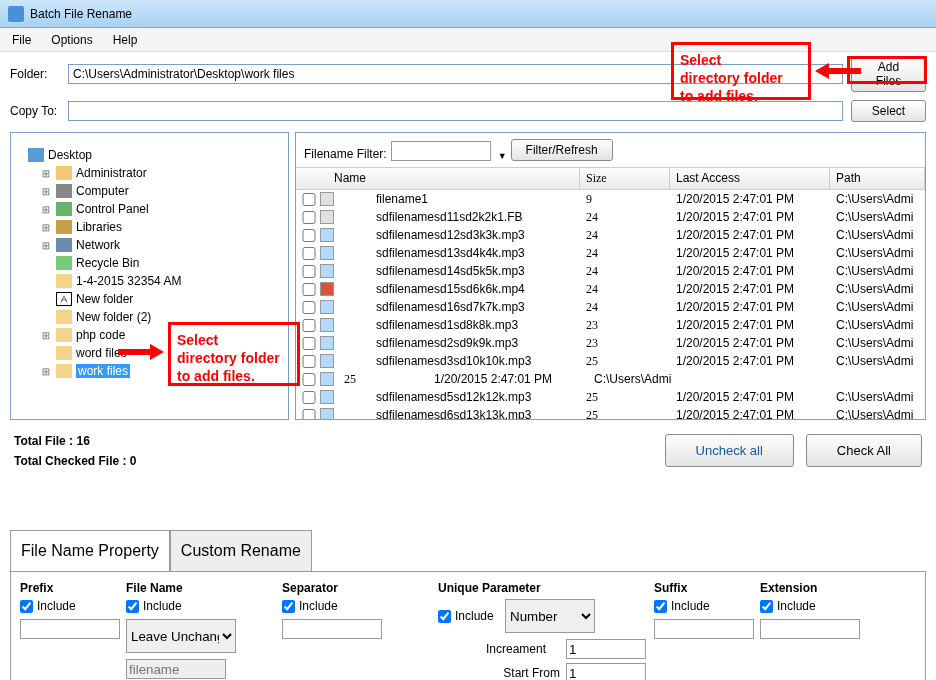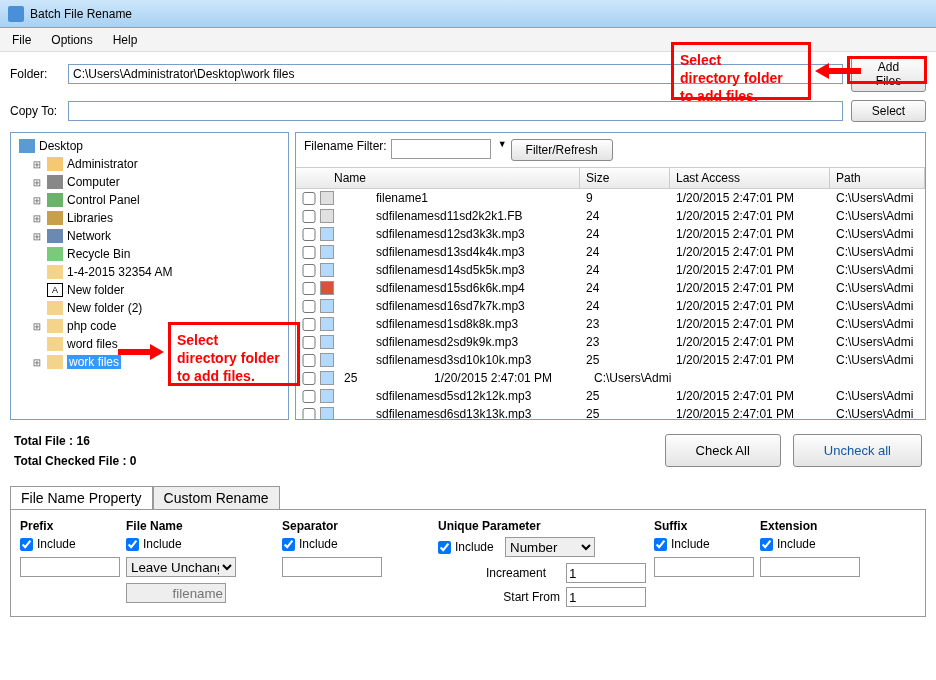--- a/index.html
+++ b/index.html
@@ -8,62 +8,62 @@
 .titlebar .icon { width: 16px; height: 16px; background: #4a90d9; border-radius: 2px; margin-right: 6px; }
 .titlebar .title { color: #000; }
 .menubar { height: 24px; display: flex; align-items: center; padding: 0 12px; gap: 20px; background: #f4f4f4; border-bottom: 1px solid #ddd; }
 .menubar span { cursor: default; }
 .toolbar-row { display: flex; align-items: center; padding: 4px 10px; gap: 8px; }
 .toolbar-row .lbl { width: 50px; }
 .toolbar-row input[type=text] { flex: 1; border: 1px solid #7a9ec7; padding: 2px 4px; font-size: 12px; height: 20px; }
 .btn { background: linear-gradient(#fefefe, #e4e4e4); border: 1px solid #8a8a8a; border-radius: 3px; padding: 3px 14px; font-size: 12px; cursor: default; }
 .btn.big { padding: 8px 30px; font-size: 13px; }
 .main { display: flex; padding: 6px 10px; gap: 6px; height: 300px; }
-.tree { width: 300px; border: 1px solid #7a9ec7; background: #fff; padding: 4px; overflow: hidden; position: relative; }
+.tree { width: 300px; border: 1px solid #7a9ec7; background: #fff; padding: 13px; overflow: hidden; position: relative; }
 .tree-item { display: flex; align-items: center; height: 18px; padding-left: 4px; gap: 4px; white-space: nowrap; }
 .tree-item .expand { width: 12px; text-align: center; color: #666; font-size: 10px; }
 .tree-item .ticon { width: 16px; height: 14px; display: inline-block; }
 .tree-item.selected span.txt { background: #3399ff; color: #fff; padding: 0 2px; }
 .ic-desktop { background: #5b9bd5; }
 .ic-user { background: #f7c873; }
 .ic-computer { background: #888; }
 .ic-panel { background: #6bb36b; }
 .ic-lib { background: #c9a04a; }
 .ic-net { background: #6b8ab3; }
 .ic-recycle { background: #7bc97b; }
 .ic-folder { background: #f3d48a; }
 .ic-a { background: #fff; border: 1px solid #000; text-align: center; font-size: 9px; line-height: 12px; }
 .filepanel { flex: 1; border: 1px solid #7a9ec7; background: #fff; display: flex; flex-direction: column; }
-.filterrow { padding: 6px 8px; display: flex; align-items: flex-start; gap: 4px; }
+.filterrow { padding: 6px 8px; display: flex; align-items: flex-end; gap: 4px; }
 .filterrow input { width: 100px; border: 1px solid #999; height: 20px; }
 .grid-head { display: flex; background: linear-gradient(#fdfdfd, #eaeaea); border-top: 1px solid #ccc; border-bottom: 1px solid #ccc; }
 .grid-head div { padding: 3px 6px; border-right: 1px solid #ccc; font-size: 12px; }
 .col-name { flex: 1; min-width: 250px; margin-left: 32px; }
-.col-size { width: 90px; }
+.col-size { width: 90px; font-family: Liberation Serif, serif; }
 .col-access { width: 160px; }
 .col-path { width: 95px; overflow: hidden; }
 .grid-body { flex: 1; overflow: hidden; }
 .grid-row { display: flex; align-items: center; height: 18px; }
 .grid-row .cell { padding: 0 6px; font-size: 12px; overflow: hidden; white-space: nowrap; }
 .grid-row .chk { width: 14px; margin-left: 6px; }
 .grid-row .ficon { width: 14px; height: 14px; margin: 0 4px; display: inline-block; background: #e0e0e0; border: 1px solid #999; }
 .ficon.mp3 { background: #b3d9ff; }
 .ficon.mp4 { background: #d9533a; }
 .counts { padding: 8px 14px; display: flex; justify-content: space-between; align-items: flex-start; }
 .counts .left p { font-weight: bold; margin-bottom: 6px; }
 .counts .right { display: flex; gap: 12px; }
 .tabs { margin: 4px 10px 0 10px; display: flex; }
-.tab { border: 1px solid #999; border-bottom: none; padding: 3px 10px; background: #fff; font-size: 14px; }
+.tab { border: 1px solid #999; border-bottom: none; padding: 11px 10px; background: #fff; font-size: 16px; margin-top: 44px; }
 .tab.inactive { background: #eee; }
 .proppanel { margin: 0 10px; border: 1px solid #999; padding: 8px; display: flex; gap: 6px; }
 .propgroup { border: 1px solid transparent; }
 .propgroup .gtitle { font-weight: bold; margin-bottom: 4px; }
 .propgroup .incl { display: flex; align-items: center; gap: 4px; margin-bottom: 6px; }
 .propgroup input[type=text] { width: 100px; border: 1px solid #999; height: 20px; padding: 2px; }
-.propgroup select { width: 110px; height: 20px; border: 1px solid #999; }
+.propgroup select { width: 110px; height: 34px; border: 1px solid #999; }
 .propgroup .disabled { background: #eee; color: #888; }
 .annot { position: absolute; border: 3px solid red; z-index: 50; }
 .annot-lbl { color: red; font-weight: bold; font-size: 14px; padding: 6px; line-height: 1.3; }
 .arrow { position: absolute; z-index: 49; }
 .arrow-r { width: 46px; height: 16px; }
 .arrow-r::before { content: ''; position: absolute; top: 5px; width: 32px; height: 6px; background: red; }
 .arrow-r::after { content: ''; position: absolute; right: 0; border-left: 14px solid red; border-top: 8px solid transparent; border-bottom: 8px solid transparent; }
 .arrow-l { width: 46px; height: 16px; }
 .arrow-l::before { content: ''; position: absolute; top: 5px; right: 0; width: 32px; height: 6px; background: red; }
 .arrow-l::after { content: ''; position: absolute; left: 0; border-right: 14px solid red; border-top: 8px solid transparent; border-bottom: 8px solid transparent; }
@@ -284,22 +284,22 @@
       </div>
   </div>
 </div>
 
 <div class="counts">
   <div class="left">
     <p><span>Total File :</span> <span>16</span></p>
     <p><span>Total Checked File :</span> <span>0</span></p>
   </div>
   <div class="right">
+    <button class="btn big" style="color:#1557a0">Uncheck all</button>
     <button class="btn big">Check All</button>
-    <button class="btn big" style="color:#1557a0">Uncheck all</button>
   </div>
 </div>
 
 <div class="tabs">
   <div class="tab">File Name Property</div>
   <div class="tab inactive">Custom Rename</div>
 </div>
 
 <div class="proppanel">
   <div class="propgroup" style="width:100px">
@@ -310,21 +310,21 @@
       </div>
     <input type="text" style="">
   </div>
   <div class="propgroup" style="width:150px">
     <div class="gtitle">File Name</div>
     <div class="incl">
         <input type="checkbox" checked="" style="">
         <span>Include</span>
       </div>
     <select><option>Leave Unchange</option></select>
-    <input type="text" class="disabled" style="margin-top: 6px; text-align: right;" placeholder="filename">
+    <input type="text" class="disabled" style="margin-top: 6px;" placeholder="filename">
   </div>
   <div class="propgroup" style="width:150px">
     <div class="gtitle">Separator</div>
     <div class="incl">
         <input type="checkbox" checked="" style="">
         <span>Include</span>
       </div>
     <input type="text" style="">
   </div>
   <div class="propgroup" style="width:210px">

